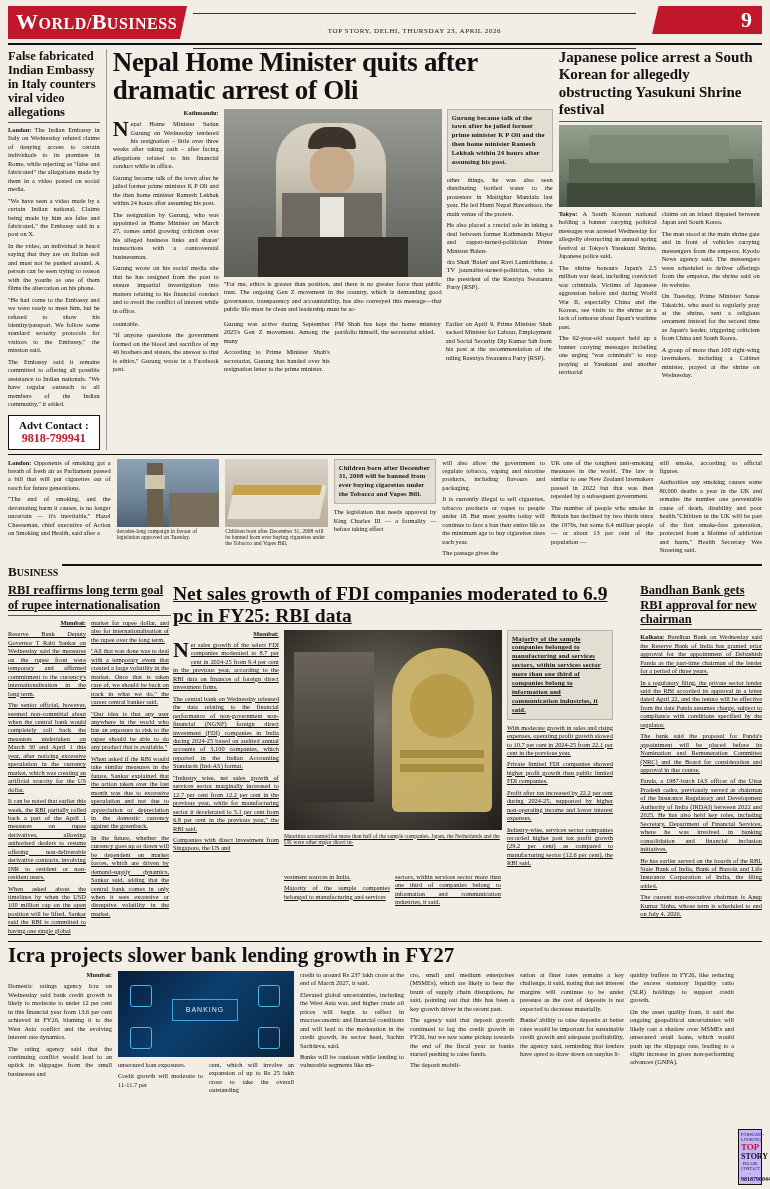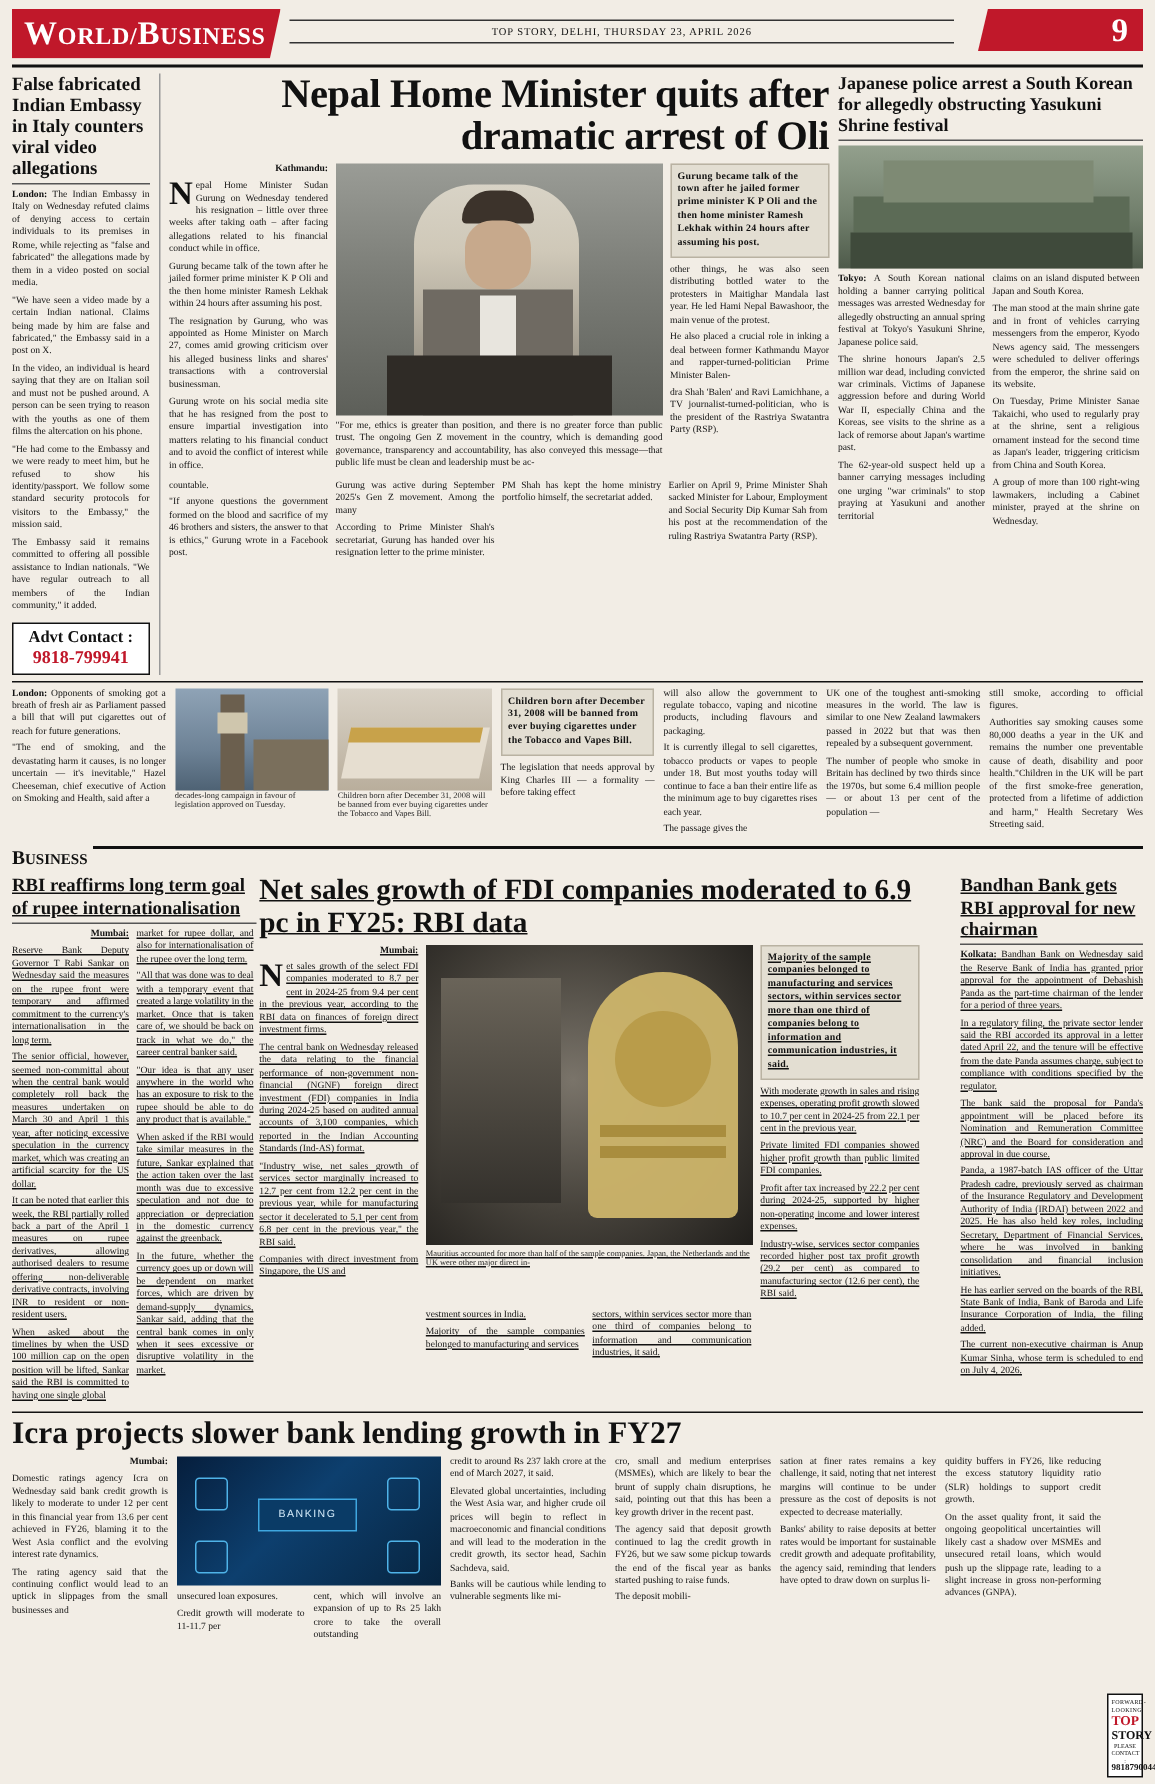--- a/index.html
+++ b/index.html
@@ -17,21 +17,21 @@
   .masthead { display:flex; align-items:flex-start; gap:6px; height:34px; }
   .mast-left { position:relative; }
   .mast-title {
     background:#c0182a; color:#fff; font-family:"Liberation Serif",serif;
     font-weight:bold; font-size:22px; letter-spacing:.5px;
     padding:3px 10px 4px 8px; display:inline-block;
     clip-path: polygon(0 0, 100% 0, 96% 100%, 0 100%);
   }
   .mast-title .sm { font-size:16px; }
   .mast-center { flex:1; text-align:center; padding-top:7px; }
-  .mast-center .line { border-top:1px solid #333; border-bottom:1px solid #333; padding:3px 0; font-size:7px; letter-spacing:.6px; }
+  .mast-center .line { border-top:1px solid #333; border-bottom:1px solid #333; padding:13px 0; font-size:7px; letter-spacing:.6px; }
   .mast-right { position:relative; width:120px; height:30px; }
   .pagenum {
     position:absolute; right:0; top:0; width:110px; height:28px; background:#c0182a; color:#fff;
     font-size:22px; font-weight:bold; text-align:right; padding:1px 10px 0 0;
     clip-path: polygon(6% 0, 100% 0, 100% 100%, 0 100%);
   }
   .rule-top { border-top:2px solid #111; margin-top:3px; }
 
   
   .hl { font-family:"Liberation Serif",serif; font-weight:bold; line-height:1.03; }
@@ -41,22 +41,22 @@
   .sep { border-top:1px solid #111; }
   .thinsep { border-top:1px solid #555; }
   .vrule { border-left:1px solid #999; }
 
   
   .top-sec { display:flex; gap:6px; margin-top:4px; }
   .tl { width:92px; }
   .tl-head { font-size:12.5px; font-weight:bold; line-height:1.12; font-family:"Liberation Serif",serif; }
   .tc { width:440px; }
   .tr { width:204px; }
-  .tr-head { font-size:12px; font-weight:bold; line-height:1.15; }
-  .nepal-hl { font-size:27px; text-align:right; letter-spacing:-.3px; }
+  .tr-head { font-size:15px; font-weight:bold; line-height:1.15; }
+  .nepal-hl { font-size:27px; text-align:left; letter-spacing:-.3px; }
   .photo { background:#6d6a62; position:relative; overflow:hidden; }
   .cap { font-size:5.6px; color:#222; padding-top:1px; }
 
   .dropcap::first-letter {
     float:left; font-size:22px; line-height:18px; font-weight:bold; padding-right:2px; font-family:"Liberation Serif",serif;
   }
   .boxquote {
     background:#e3ded2; border:1px solid #b9b2a2; font-size:6.6px; font-weight:bold;
     padding:4px; line-height:1.35; letter-spacing:.2px;
   }
@@ -87,21 +87,21 @@
   .icra-hl { font-size:21px; }
 
   
   .img-oli { background:linear-gradient(180deg,#9a9c96 0%,#7b7d77 45%,#5d5f59 100%); }
   .img-bigben { background:linear-gradient(180deg,#8fa3b6 0%,#6d8296 60%,#4e6274 100%); }
   .img-cigs { background:linear-gradient(180deg,#d9d2c6 0%,#b9ae9c 100%); }
   .img-rbi { background:linear-gradient(160deg,#5e5a52 0%,#3f3c36 60%,#2c2a26 100%); }
   .img-japan { background:linear-gradient(180deg,#93a08d 0%,#6f7d6a 60%,#4e5a4a 100%); }
 
   .footer-badge { position:absolute; right:8px; bottom:4px; width:70px; text-align:center; font-size:5px; }
-  .footer-badge .bx { border:1px solid #111; background:#ffffff; padding:2px;margin-left:46px; }
+  .footer-badge .bx { border:1px solid #111; background:#c4b5fd; padding:2px;margin-left:46px; }
   .footer-badge .t1 { color:#c0182a; font-weight:bold; font-size:9px; }
 </style>
 </head>
 <body>
 
 <div class="page">
 
   <div class="masthead">
     <div class="mast-left">
       <div class="mast-title"><span>W</span><span class="sm">ORLD/</span><span>B</span><span class="sm">USINESS</span></div>

